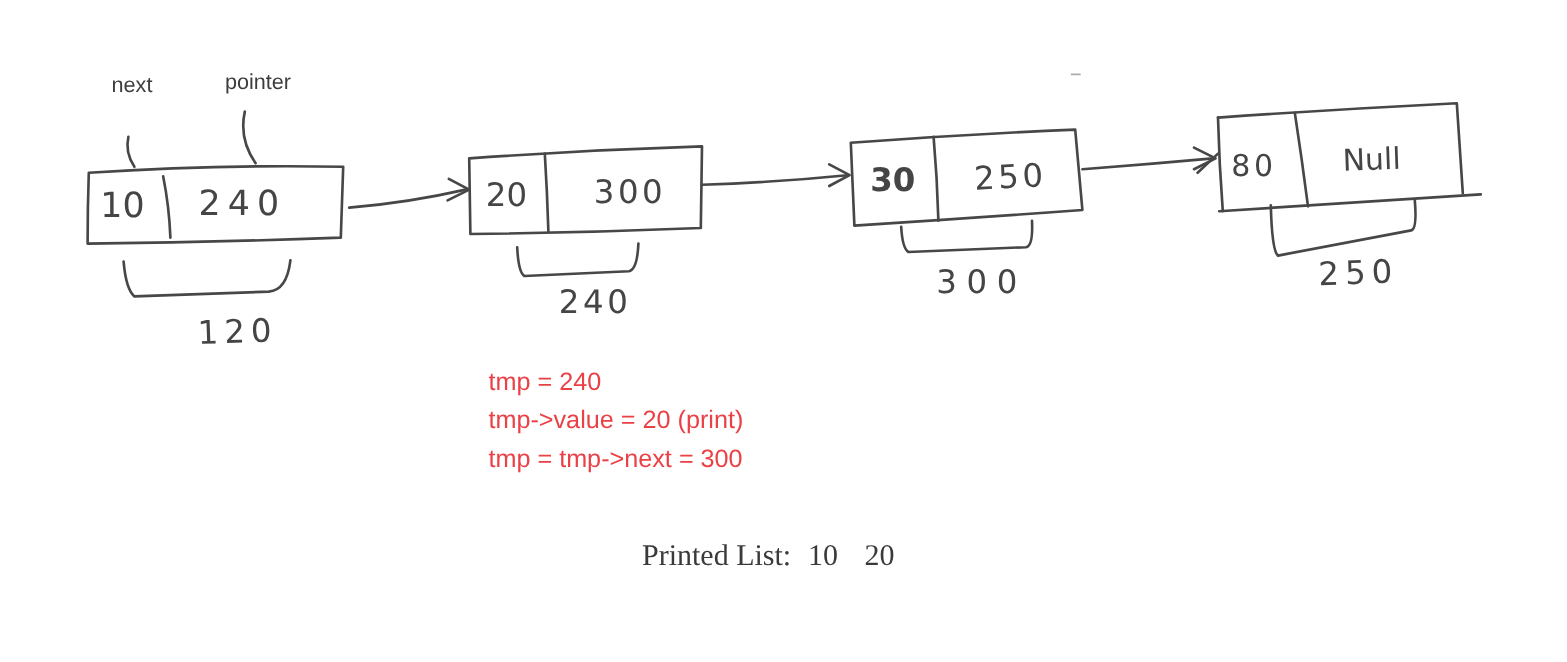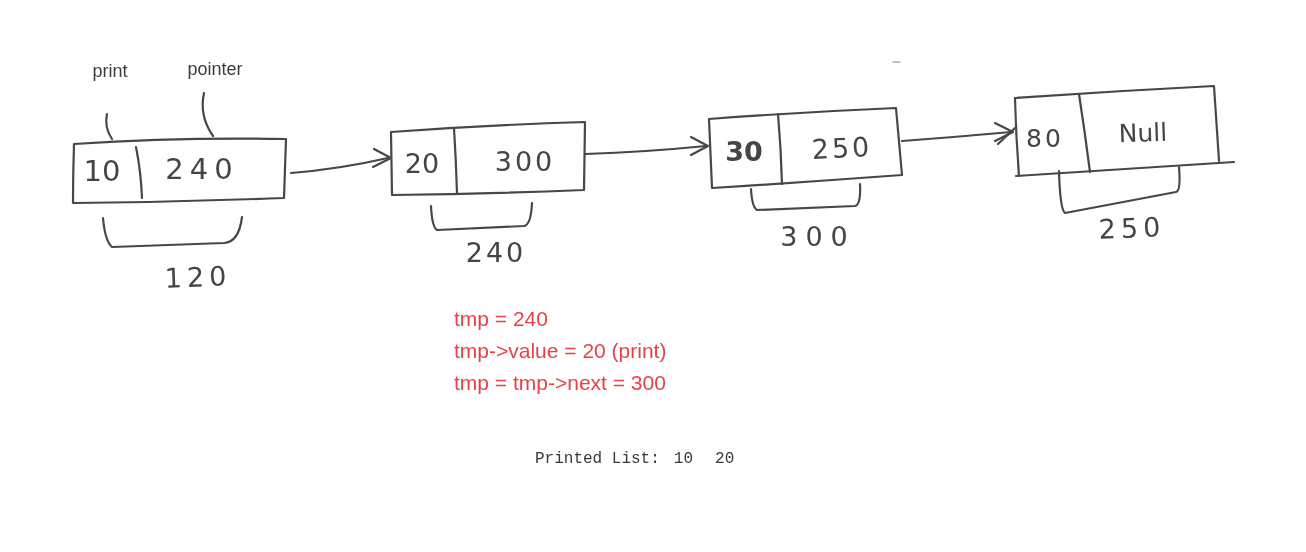--- a/index.html
+++ b/index.html
@@ -48,28 +48,27 @@
     font-size: 27px;
   }
   .code {
     position: absolute;
     left: 407px;
     top: 303px;
     font-family: "Liberation Sans", sans-serif;
     font-size: 21px;
     line-height: 32px;
     color: #ea4146;
-    margin-left: 47px;
   }
   .printed {
     position: absolute;
     left: 535px;
     top: 450px;
-    font-family: Liberation Mono, monospace;
-    font-size: 16px;
+    font-family: Liberation Serif, serif;
+    font-size: 25px;
     color: #3a3a3a;
     display: flex;
     align-items: baseline;
     justify-content: space-between;
   }
   .printed .pl-label { margin-right: 14px; }
   .printed .pl-item  { margin-right: 22px; }
 </style>
 </head>
 <body>
@@ -104,21 +103,21 @@
     <path d="M998,144 L1015,128"></path>
 
     <path d="M103,218 Q105,241 112,247 Q168,245 224,243 Q239,242 242,217"></path>
     <path d="M431,206 Q432,227 437,230 L524,226 Q531,225 532,203"></path>
     <path d="M751,189 Q752,207 757,210 L855,206 Q861,205 860,184"></path>
     <path d="M1059,171 Q1060,209 1065,213 L1176,192 Q1181,191 1179,167"></path>
 
     <path class="faint" d="M893,62 L900,62"></path>
   </svg>
 
-  <div class="t typed center" style="left:110px; top:71px;">print</div>
+  <div class="t typed center" style="left:110px; top:71px;">next</div>
   <div class="t typed center" style="left:215px; top:69px;">pointer</div>
 
   <div class="t hand center" style="left:102px; top:171px; font-size:29px;">10</div>
   <div class="t hand center" style="left:202px; top:169px; font-size:29px; letter-spacing:6px;">240</div>
   <div class="t hand center" style="left:198px; top:277px; letter-spacing:5px; transform:translate(-50%,-50%) rotate(-2deg);">120</div>
 
   <div class="t hand center" style="left:422px; top:163px;">20</div>
   <div class="t hand center" style="left:525px; top:161px; letter-spacing:3px;">300</div>
   <div class="t hand center" style="left:496px; top:252px; letter-spacing:3px;">240</div>
 

